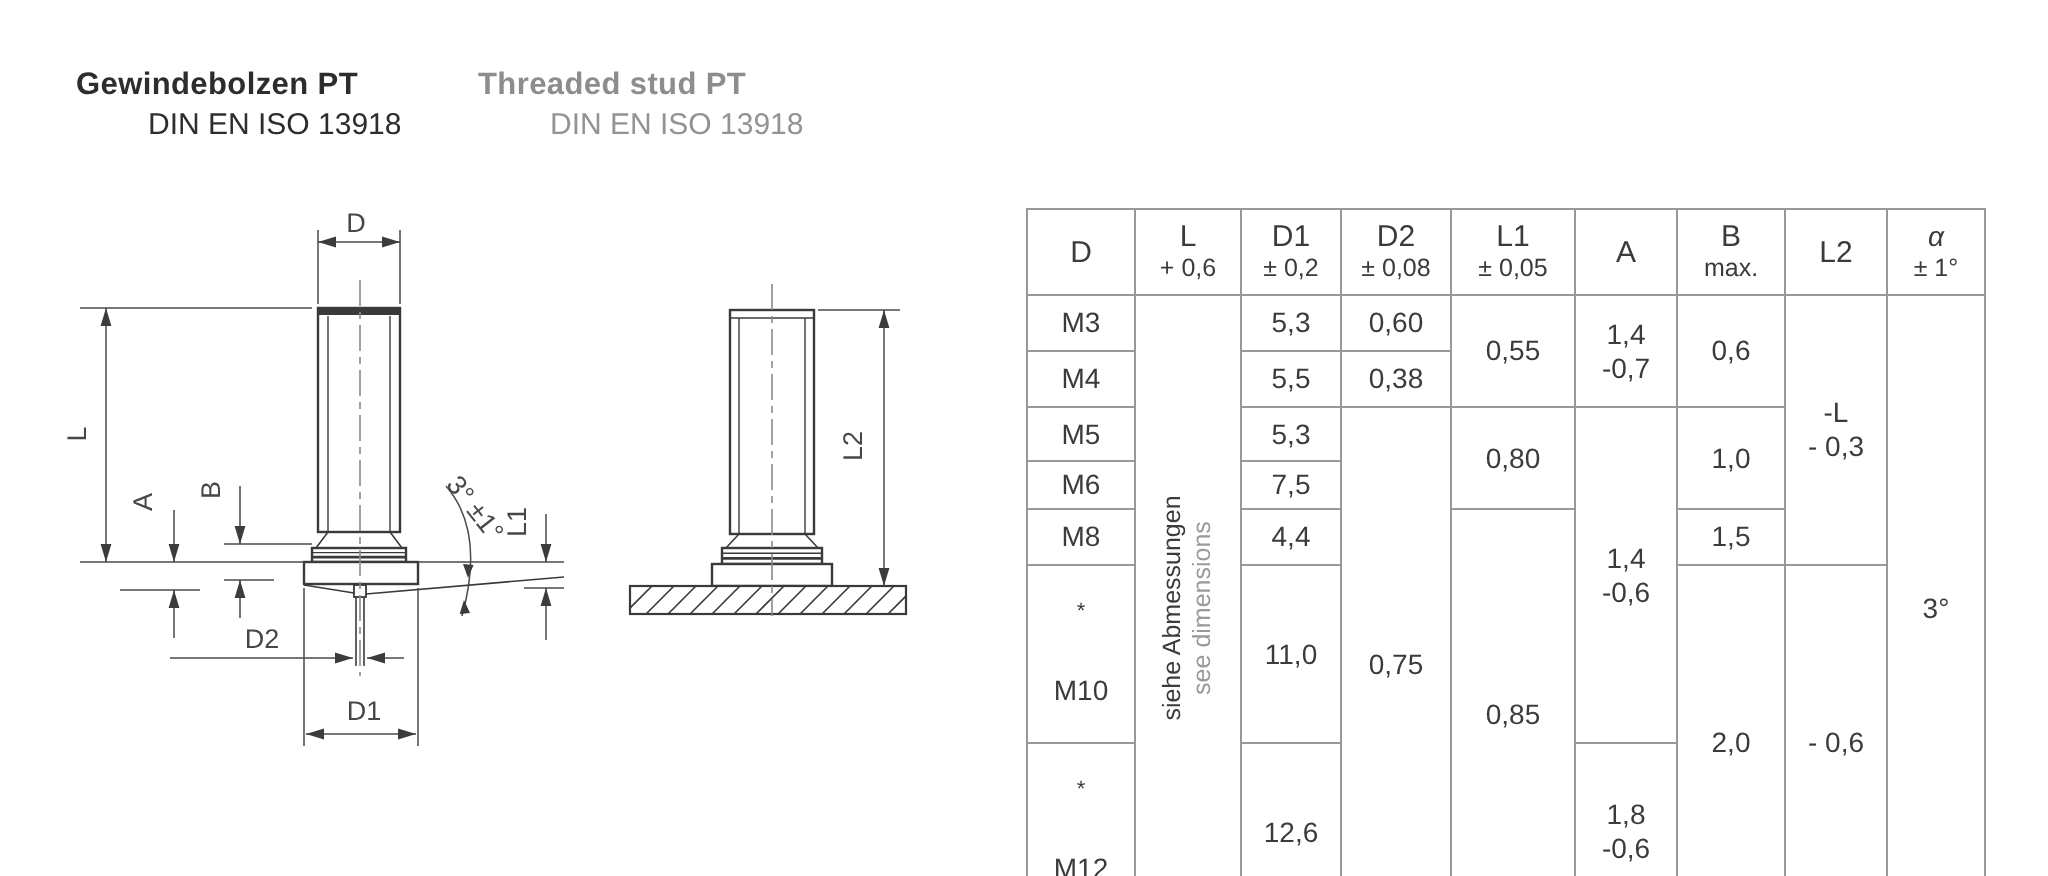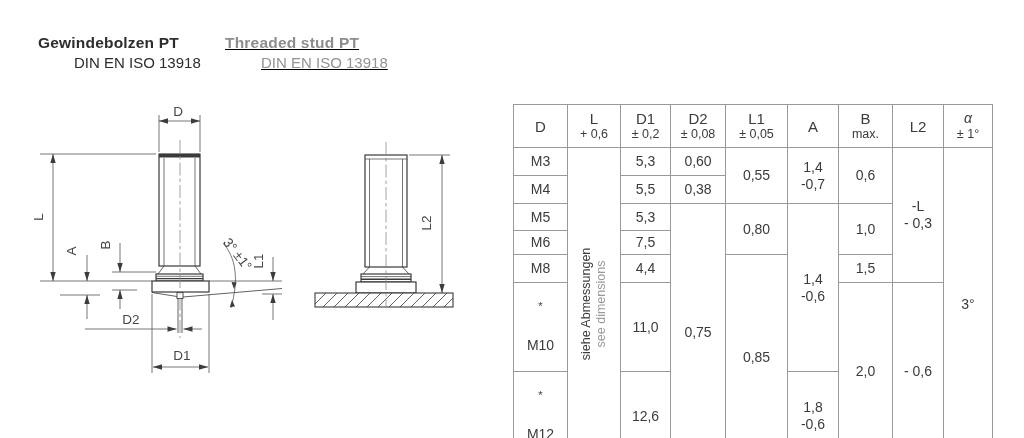--- a/index.html
+++ b/index.html
@@ -1,20 +1,20 @@
 <!DOCTYPE html>
 <html><head>
 <meta charset="utf-8">
 <style>
   html,body{margin:0;padding:0;background:#fff;}
   .page{position:relative;width:1000px;height:438px;background:#fff;overflow:hidden;
         font-family:"Liberation Sans",sans-serif;}
   
   .title-de{position:absolute;left:38px;top:33px;line-height:20px;}
-  .title-en{position:absolute;left:225px;top:33px;line-height:20px;text-decoration:underline;}
+  .title-en{position:absolute;left:239px;top:33px;line-height:20px;}
   .t-name{font-size:15.5px;font-weight:bold;color:#2d2d2d;letter-spacing:.2px;}
   .t-std{font-size:15px;color:#2d2d2d;margin-left:36px;}
   .title-en .t-name{color:#8d8d8d;}
   .title-en .t-std{color:#939393;}
   
   .svg1{position:absolute;left:30px;top:95px;}
   .svg2{position:absolute;left:300px;top:130px;}
   .dimtext{font-size:13.5px;fill:#474747;font-family:"Liberation Sans",sans-serif;}
   
   table.dims{position:absolute;left:513px;top:104px;width:479px;border-collapse:collapse;

